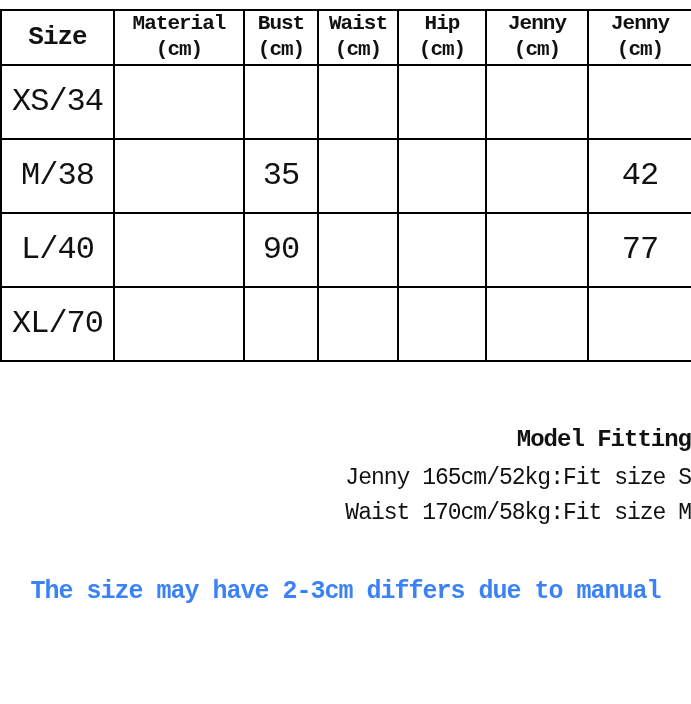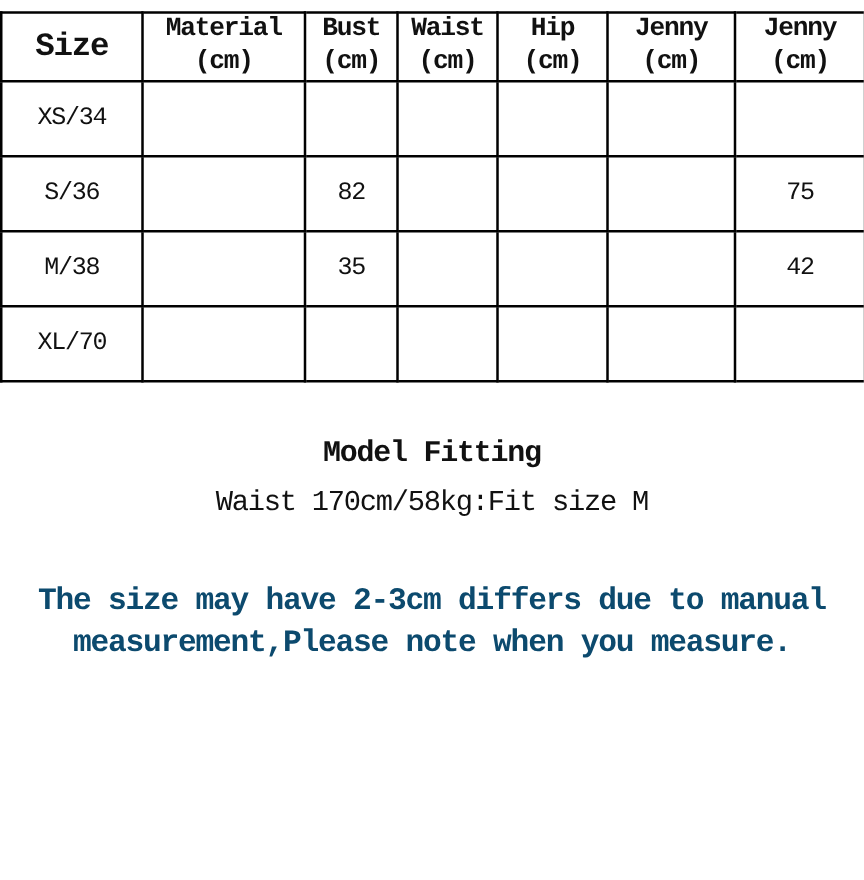--- a/index.html
+++ b/index.html
@@ -41,51 +41,51 @@
   table.size-table th {
     height: 52px;
     font-weight: bold;
     font-size: 21px;
     line-height: 1.25;
     letter-spacing: -1px;
     border-radius: 10px;
   }
   table.size-table th.size-head { font-size: 26px; }
   table.size-table td {
-    height: 60px;
+    height: 74px;
     font-weight: normal;
-    font-size: 20px;
+    font-size: 32px;
     letter-spacing: -1px;
   }
   col.c-size    { width: 113px; }
   col.c-shoulder{ width: 130px; }
   col.c-bust    { width: 74px;  }
   col.c-waist   { width: 80px;  }
   col.c-hip     { width: 88px;  }
   col.c-sleeve  { width: 102px; }
   col.c-length  { width: 104px; }
   .fitting {
-    margin-top: 44px;
-    text-align: center;
+    margin-top: 64px;
+    text-align: right;
   }
   .fitting-title {
     font-size: 24px;
     font-weight: bold;
     letter-spacing: -1px;
     margin-bottom: 8px;
   }
   .fitting-line {
     font-size: 23px;
     line-height: 35px;
     letter-spacing: -1px;
   }
   .notice {
     margin-top: 44px;
     text-align: center;
-    color: #0c4a6e;
+    color: #3b82f6;
     font-weight: bold;
     font-size: 25px;
     line-height: 34px;
     letter-spacing: -1px;
   }
 </style>
 </head>
 <body>
 
 <div class="page">
@@ -136,52 +136,52 @@
       <tr>
         <td>XS/34</td>
         <td></td>
         <td></td>
         <td></td>
         <td></td>
         <td></td>
         <td></td>
       </tr>
       <tr>
-        <td>S/36</td>
-        <td></td>
-        <td>82</td>
-        <td></td>
-        <td></td>
-        <td></td>
-        <td>75</td>
-      </tr>
-      <tr>
         <td>M/38</td>
         <td></td>
         <td>35</td>
         <td></td>
         <td></td>
         <td></td>
         <td>42</td>
+      </tr>
+      <tr>
+        <td>L/40</td>
+        <td></td>
+        <td>90</td>
+        <td></td>
+        <td></td>
+        <td></td>
+        <td>77</td>
       </tr>
       <tr>
         <td>XL/70</td>
         <td></td>
         <td></td>
         <td></td>
         <td></td>
         <td></td>
         <td></td>
       </tr>
     </tbody>
   </table>
 
   <div class="fitting">
     <div class="fitting-title">Model Fitting</div>
+    <div class="fitting-line">Jenny 165cm/52kg:Fit size S</div>
     <div class="fitting-line">Waist 170cm/58kg:Fit size M</div>
   </div>
 
   <div class="notice">
     <div>The size may have 2-3cm differs due to manual</div>
-    <div>measurement,Please note when you measure.</div>
   </div>
 
 </div>
 
 </body></html>

